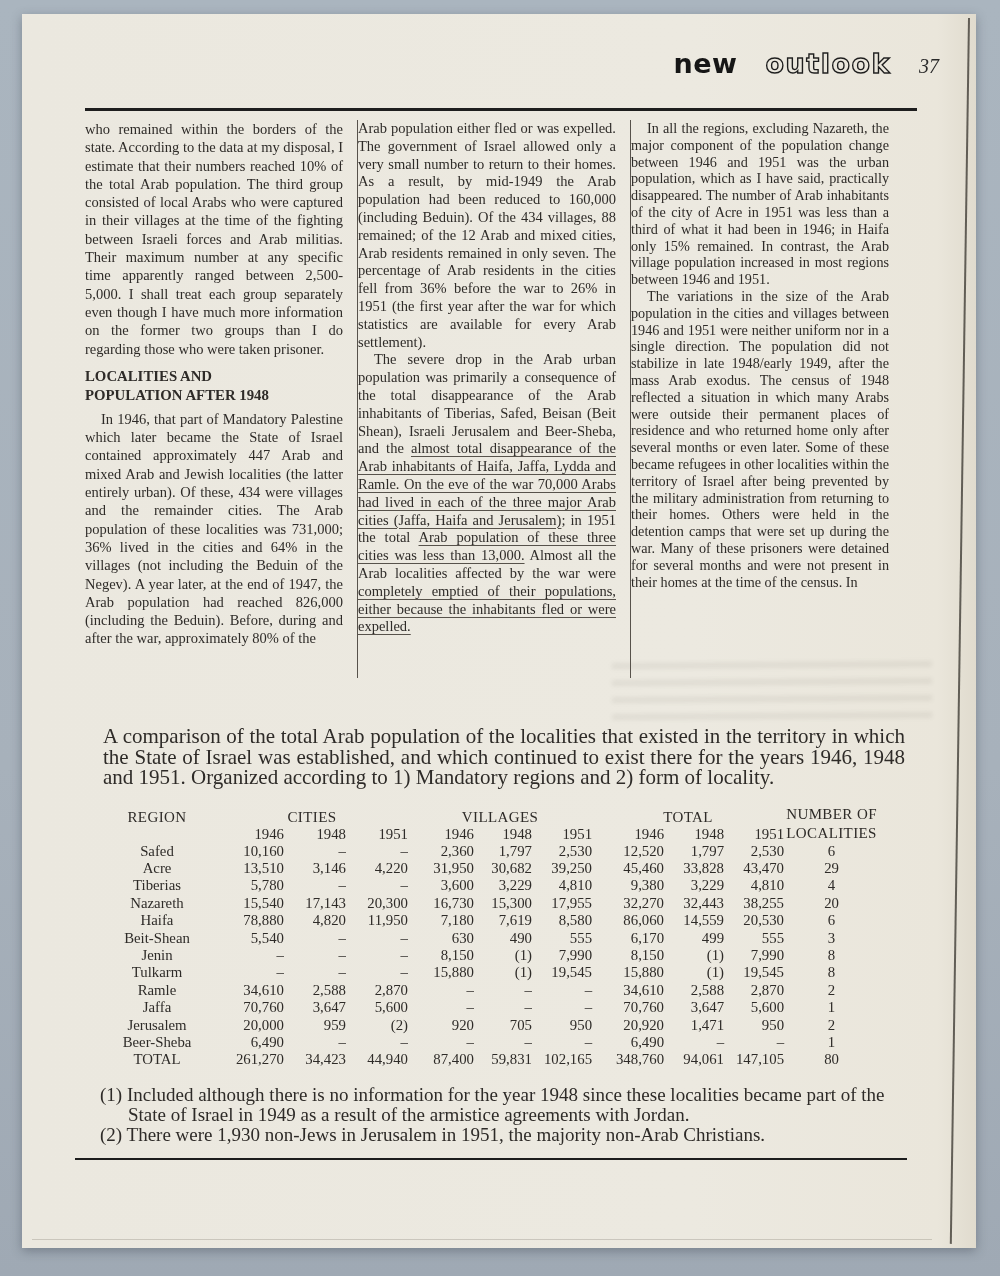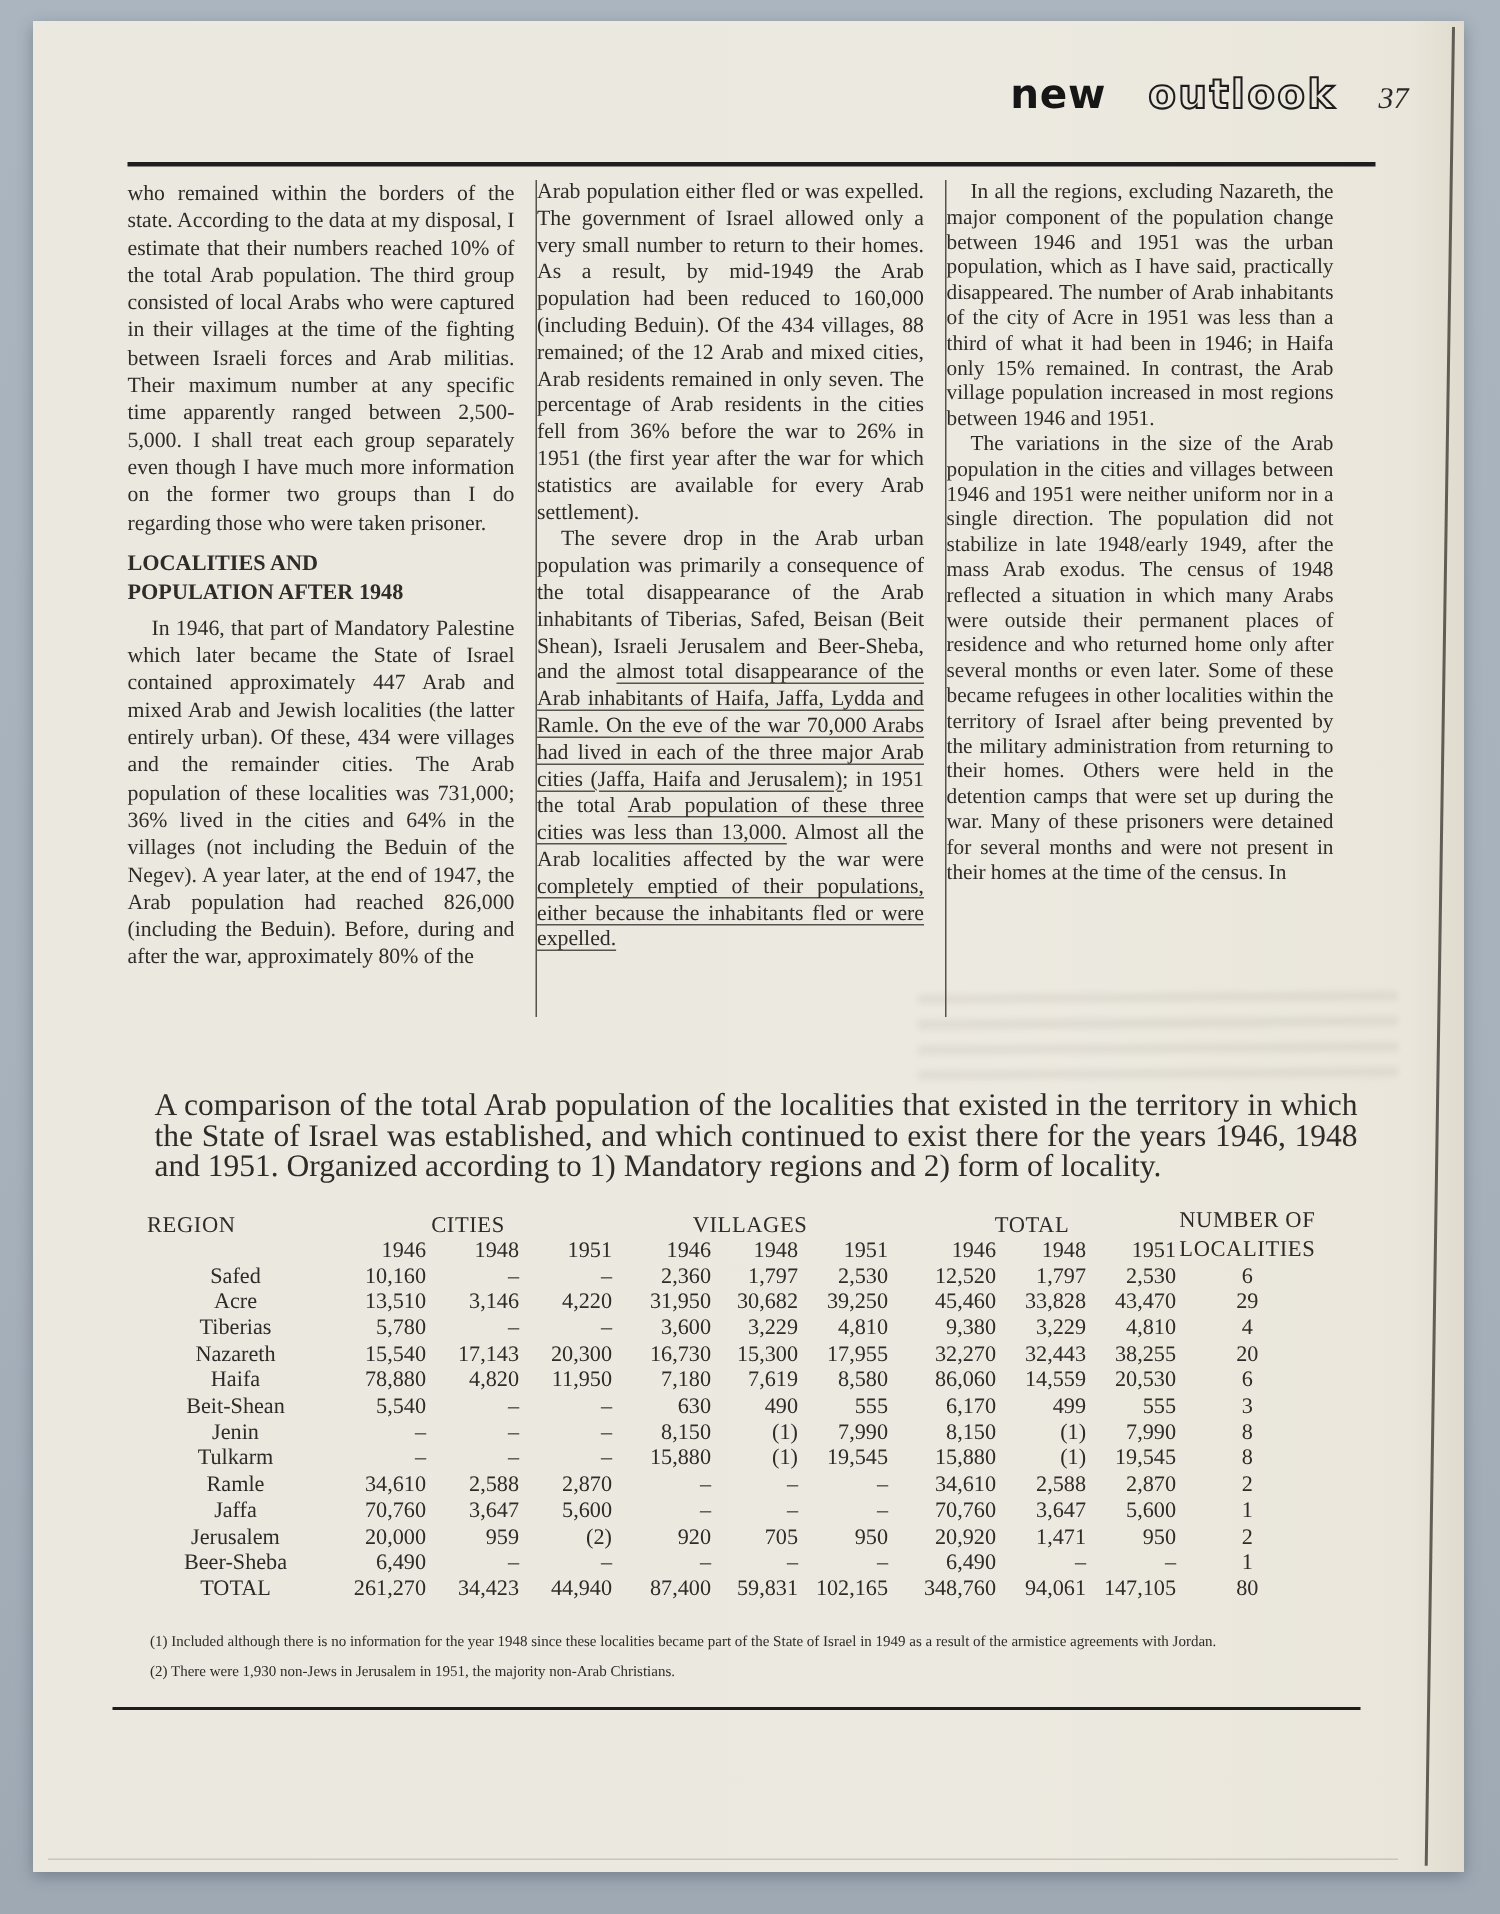--- a/index.html
+++ b/index.html
@@ -45,29 +45,29 @@
   .table-label-row { display:flex; align-items:flex-end; height:18px; }
   .label-line-short { width:13px; height:12px; border-bottom:2px solid #1d1d1d; }
   .label-line-long { flex:1; height:12px; border-bottom:2.5px solid #1d1d1d; }
   .table-label { font-size:15px; font-weight:600; letter-spacing:.5px; padding:0 3px 0 2px; line-height:16px; }
   .table-caption { margin:6px 0 0 28px; width:802px; font-size:21px; line-height:20.5px; text-align:justify; }
 
   table.pop { border-collapse:collapse; table-layout:fixed; margin:16px 0 0 23px; width:781px;
               font-size:14.8px; color:#2e2b28; }
   table.pop th, table.pop td { padding:0; font-weight:normal; vertical-align:bottom; }
   .group-row th { font-size:15px; letter-spacing:.4px; text-align:center; height:22px; vertical-align:top; }
-  .group-row th.h-region { text-align:left; }
+  .group-row th.h-region { text-align:center; }
   .loc-head { text-align:left; line-height:19px; font-size:15px; letter-spacing:.2px; padding-left:4px; }
   .years-row th { text-align:right; padding:16px 6px 2px 0; font-size:14.8px; }
   tbody td { line-height:17.4px; }
   td.region { text-align:center; }
   td.num { text-align:right; padding-right:6px; }
   td.loc { text-align:center; padding-right:4px; }
 
-  .footnotes { margin:16px 0 0 25px; width:810px; font-size:10px; line-height:20px; }
+  .footnotes { margin:16px 0 0 25px; width:810px; font-size:19px; line-height:20px; }
   .footnotes p { margin:0; padding-left:28px; text-indent:-28px; }
   .bottom-rule { margin-top:13px; width:832px; height:2.5px; background:#1d1d1d; }
 </style>
 </head>
 <body>
 
 <div class="scan-bg"></div>
 
 <div class="paper">
 

